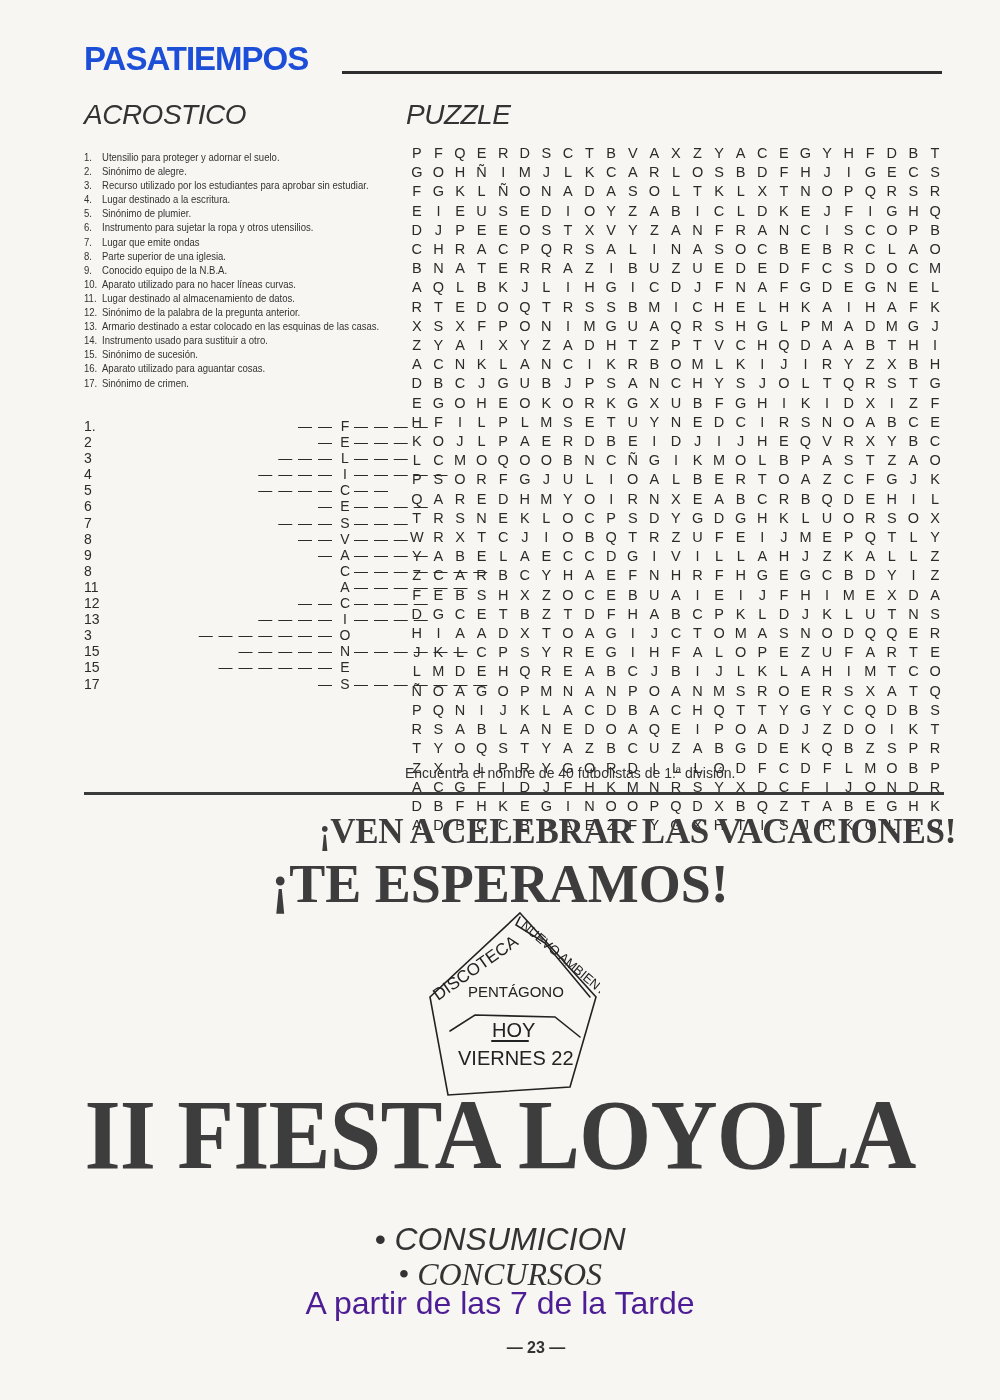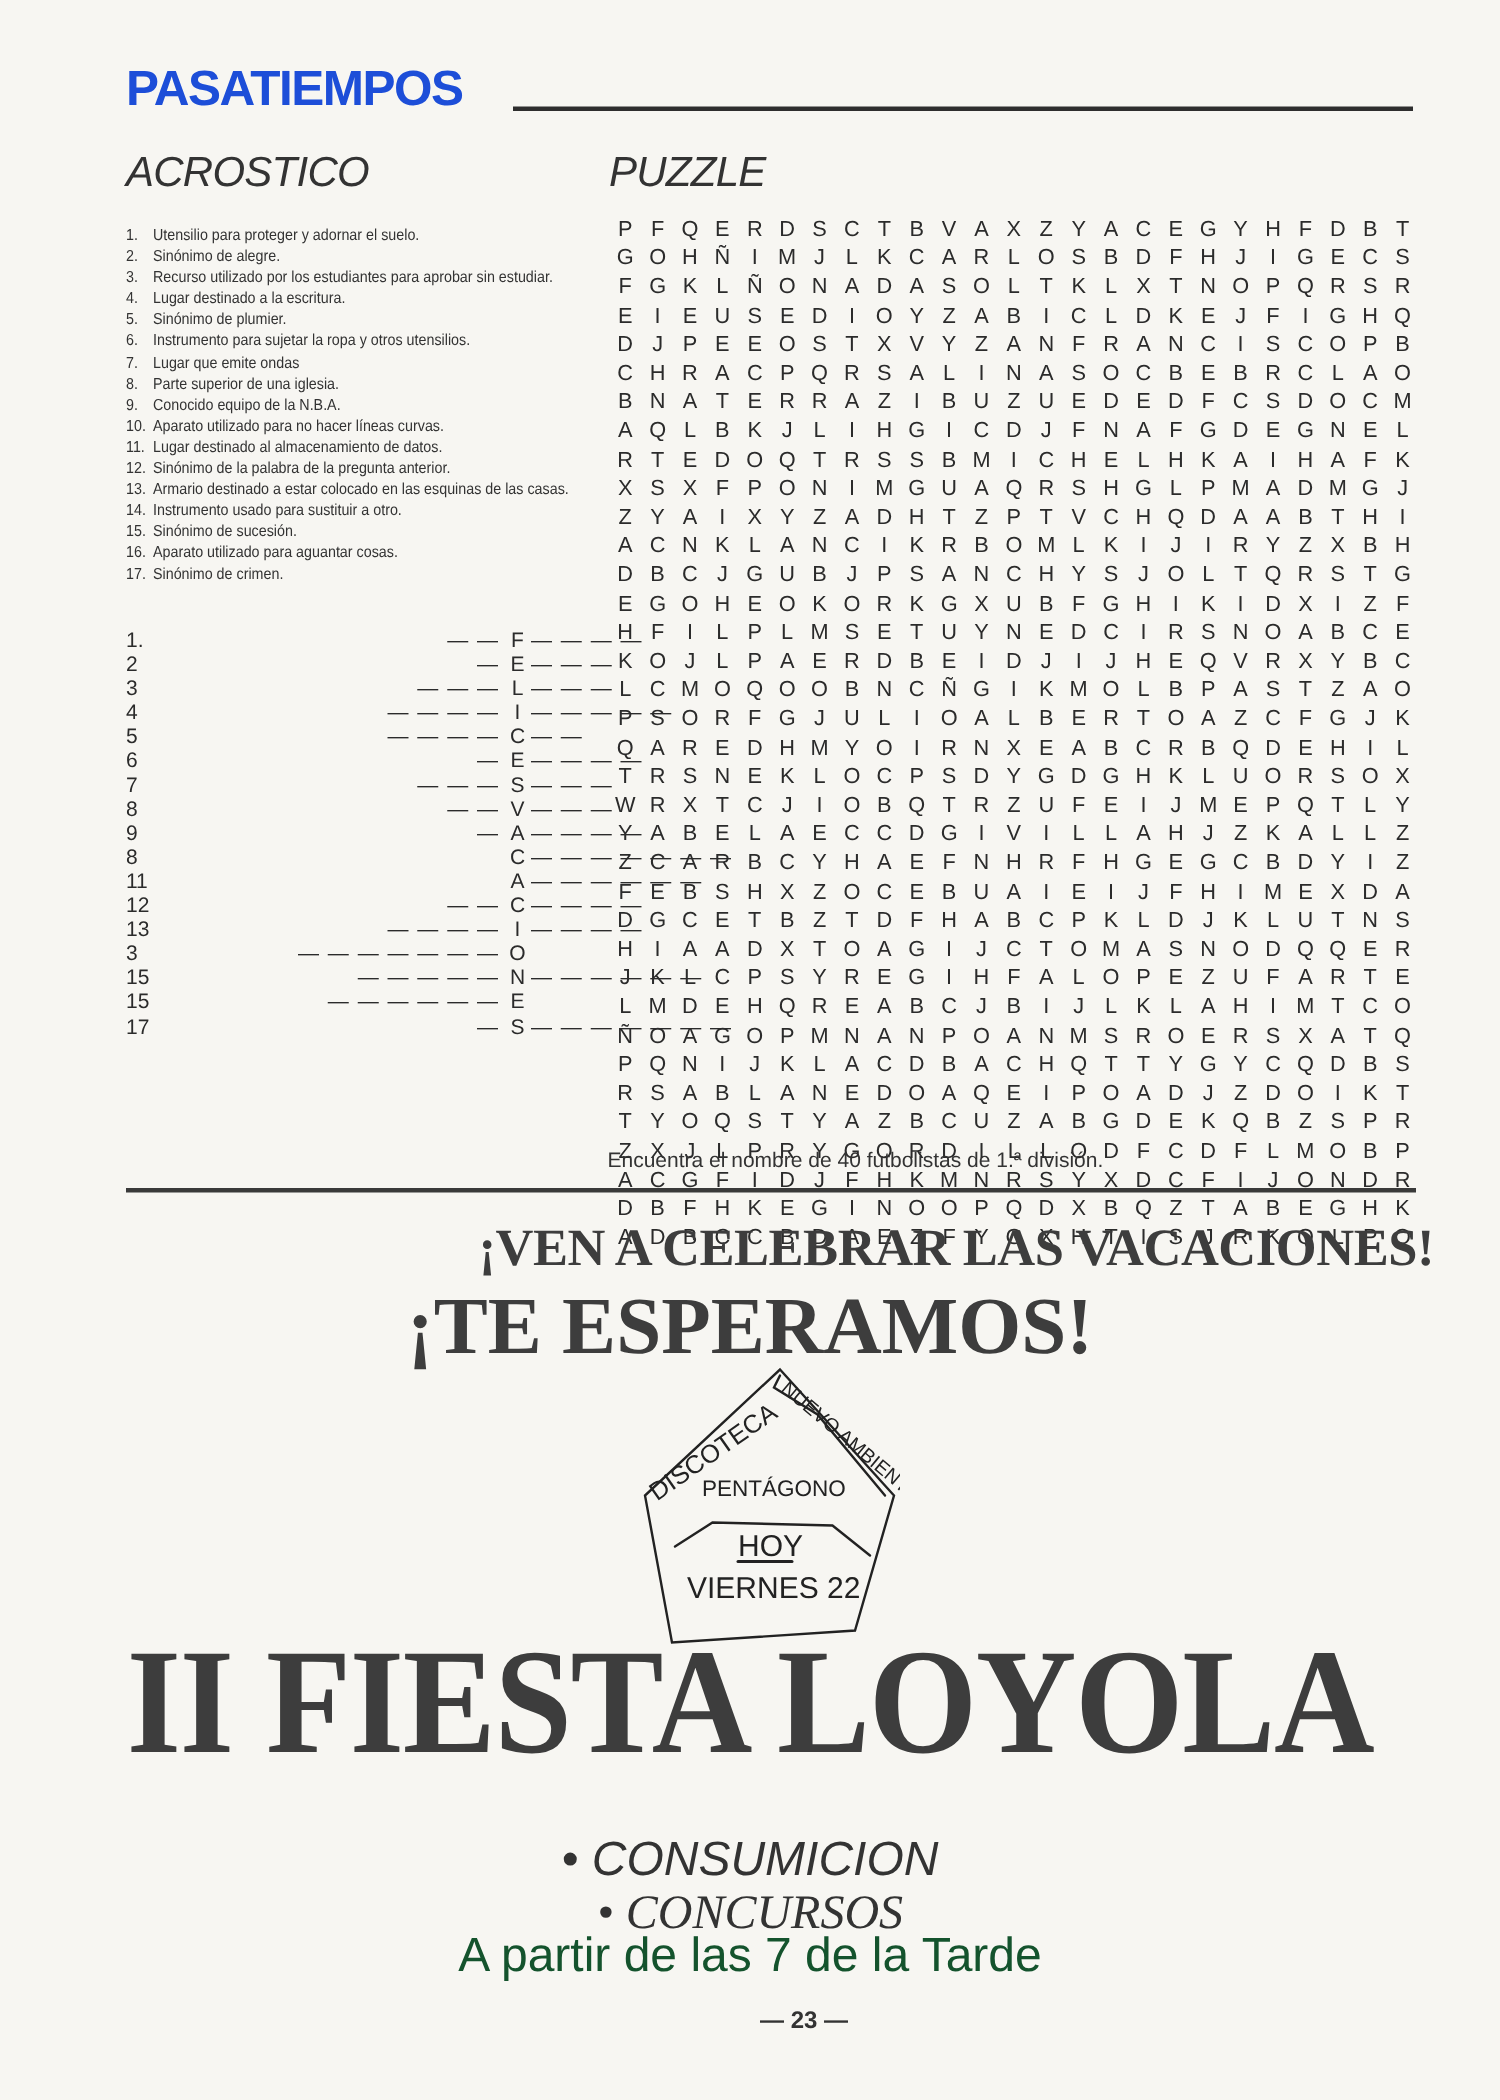--- a/index.html
+++ b/index.html
@@ -25,21 +25,21 @@
   #instr{left:405px;top:765px;font-size:14px;color:#333;}
   #sep{left:84px;top:792px;width:860px;height:3px;background:#3a3a3a;}
   .serif{font-family:"Liberation Serif","DejaVu Serif",serif;font-weight:bold;color:#3d3d3d;}
   #ven{left:0;width:956px;top:812px;text-align:right;font-size:35px;letter-spacing:-0.3px;}
   #esperamos{left:0;width:1000px;top:853px;text-align:center;font-size:54px;}
   #logo{left:420px;top:905px;width:180px;height:195px;}
   #fiesta{left:0;width:1000px;top:1080px;text-align:center;font-size:100px;letter-spacing:-1px;line-height:110px;transform:scaleX(0.93);transform-origin:center;}
   .bul{left:0;width:1000px;text-align:center;font-style:italic;font-size:32px;color:#333;margin-top:18px;}
   #b1{top:1203px;}
   #b2{top:1238px;font-family:Liberation Serif, serif;}
-  #time{left:0;width:1000px;top:1285px;text-align:center;font-size:32px;color:#14532d;}
+  #time{left:0;width:1000px;top:1285px;text-align:center;font-size:32px;color:#4c1d95;}
   #pagenum{left:0;width:1000px;top:1339px;text-align:center;font-size:16px;font-weight:bold;color:#333;margin-left:36px;}
 </style>
 </head>
 <body>
 
 <div class="abs" id="title">PASATIEMPOS</div>
 <div class="abs" id="title-rule"></div>
 
 <div class="abs section-head" id="acro-head">ACROSTICO</div>
 <div class="abs section-head" id="puzzle-head">PUZZLE</div>

